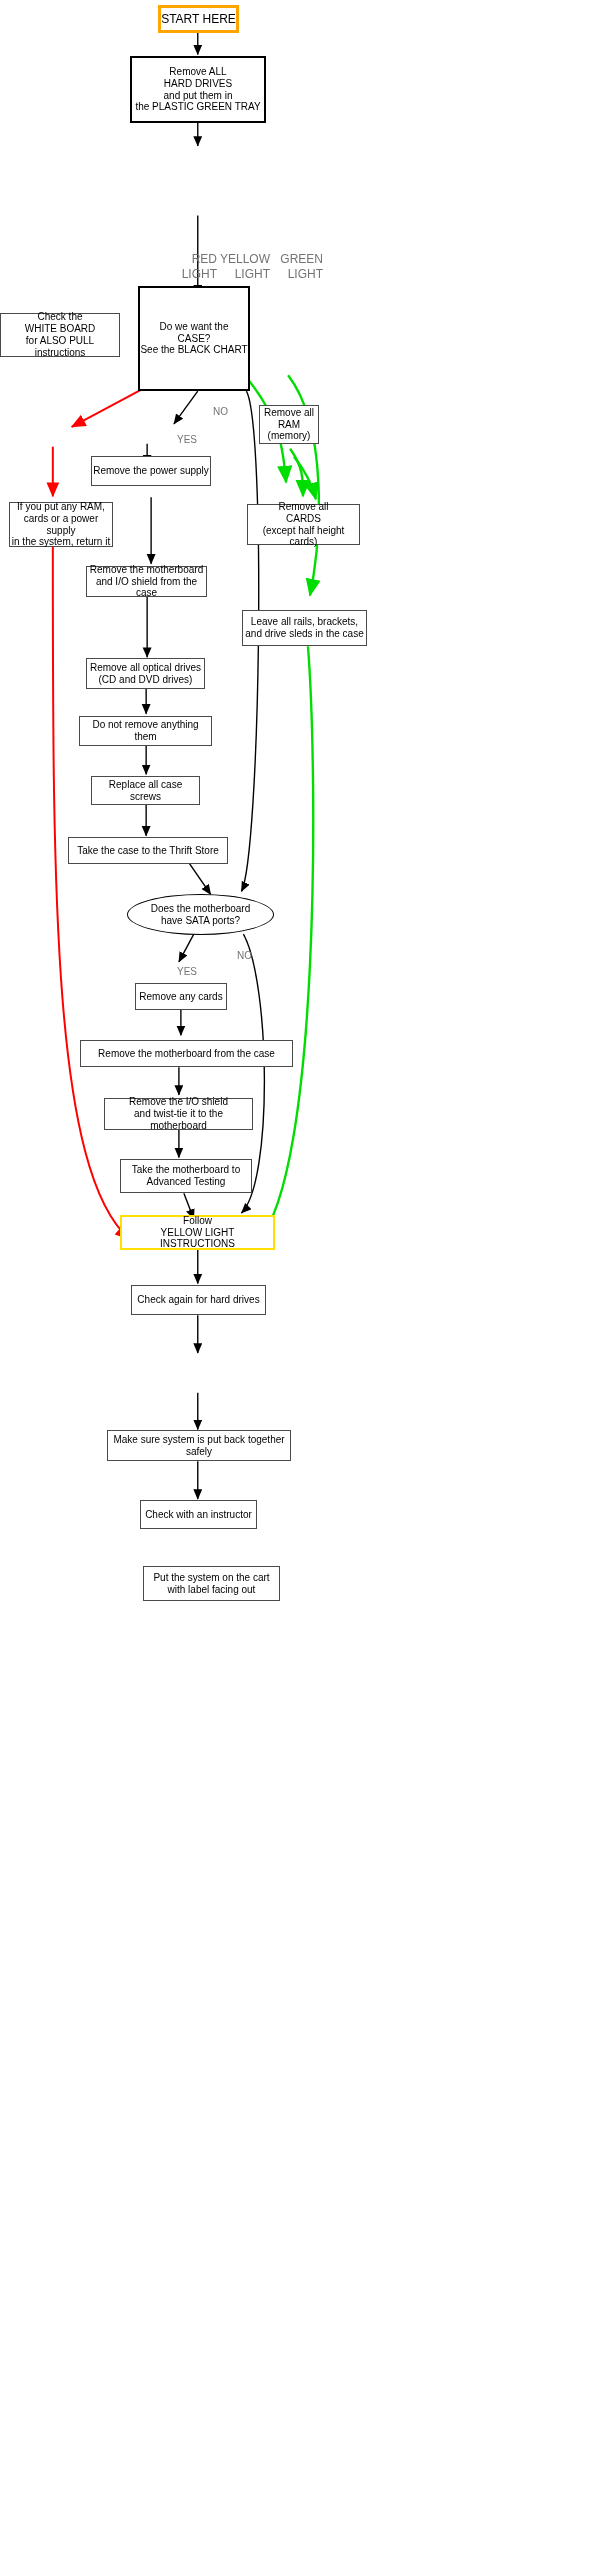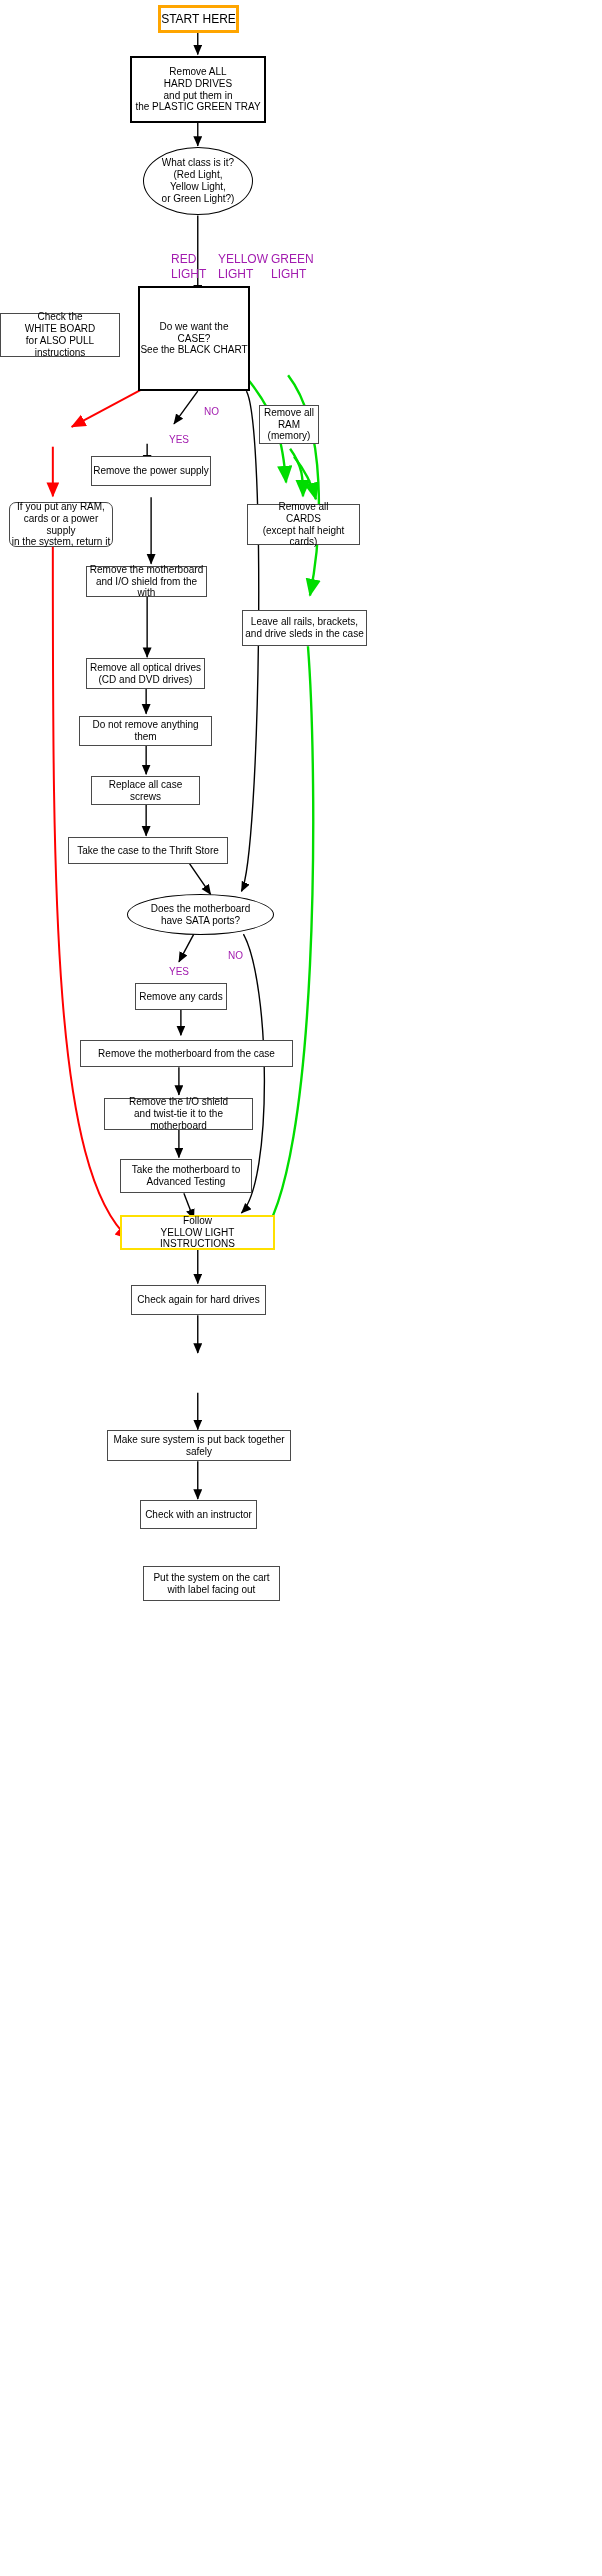--- a/index.html
+++ b/index.html
@@ -40,23 +40,23 @@
   .box.start{border:3px solid #ffa500;font-size:12px;}
   .box.yellowbox{border:2px solid #ffe000;font-size:10px;}
   .ellipse{
     border:1px solid #000000;
     border-radius:50%;
     font-size:10px;
   }
   .edge-label{
     position:absolute;
     background:transparent;
-    color:#a21caf;
+    color:#737373;
     font-size:12px;
-    text-align:left;
+    text-align:right;
     line-height:1.25;
     white-space:pre-line;
     z-index:6;
   }
   .edge-label.small{font-size:10px;}
 </style>
 </head>
 <body>
 
 <div id="chart">
@@ -118,26 +118,20 @@
     <span>START HERE</span>
   </div>
 
   <div class="node box thick" style="left:130px;top:56px;width:136px;height:67px;">
     <span>Remove ALL
 HARD DRIVES
 and put them in
 the PLASTIC GREEN TRAY</span>
   </div>
 
-  <div class="node ellipse" style="left:143px;top:147px;width:110px;height:68px;">
-    <span>What class is it?
-(Red Light,
-Yellow Light,
-or Green Light?)</span>
-  </div>
 
   <div class="edge-label" style="left:171px;top:237px;width:46px;">
     <span>RED
 LIGHT</span>
   </div>
   <div class="edge-label" style="left:218px;top:237px;width:52px;">
     <span>YELLOW
 LIGHT</span>
   </div>
   <div class="edge-label" style="left:271px;top:237px;width:52px;">
@@ -167,35 +161,35 @@
   <div class="node box" style="left:259px;top:405px;width:60px;height:39px;">
     <span>Remove all
 RAM
 (memory)</span>
   </div>
 
   <div class="node box" style="left:91px;top:456px;width:120px;height:30px;">
     <span>Remove the power supply</span>
   </div>
 
-  <div class="node box" style="left:9px;top:502px;width:104px;height:45px;border-radius:7px;">
+  <div class="node box" style="left:9px;top:502px;width:104px;height:45px;">
     <span>If you put any RAM,
 cards or a power supply
 in the system, return it</span>
   </div>
 
   <div class="node box" style="left:247px;top:504px;width:113px;height:41px;">
     <span>Remove all
 CARDS
 (except half height cards)</span>
   </div>
 
   <div class="node box" style="left:86px;top:566px;width:121px;height:31px;">
     <span>Remove the motherboard
-and I/O shield from the with</span>
+and I/O shield from the case</span>
   </div>
 
   <div class="node box" style="left:242px;top:610px;width:125px;height:36px;">
     <span>Leave all rails, brackets,
 and drive sleds in the case</span>
   </div>
 
   <div class="node box" style="left:86px;top:658px;width:119px;height:31px;">
     <span>Remove all optical drives
 (CD and DVD drives)</span>

